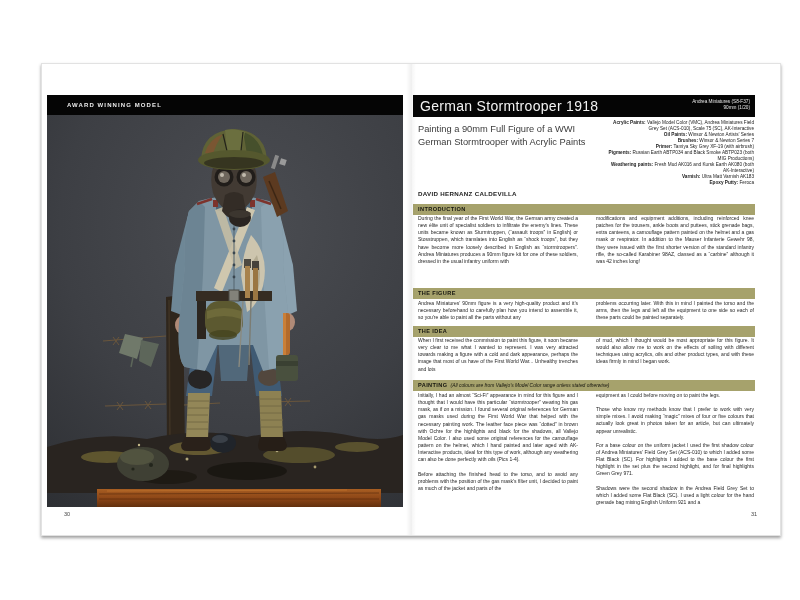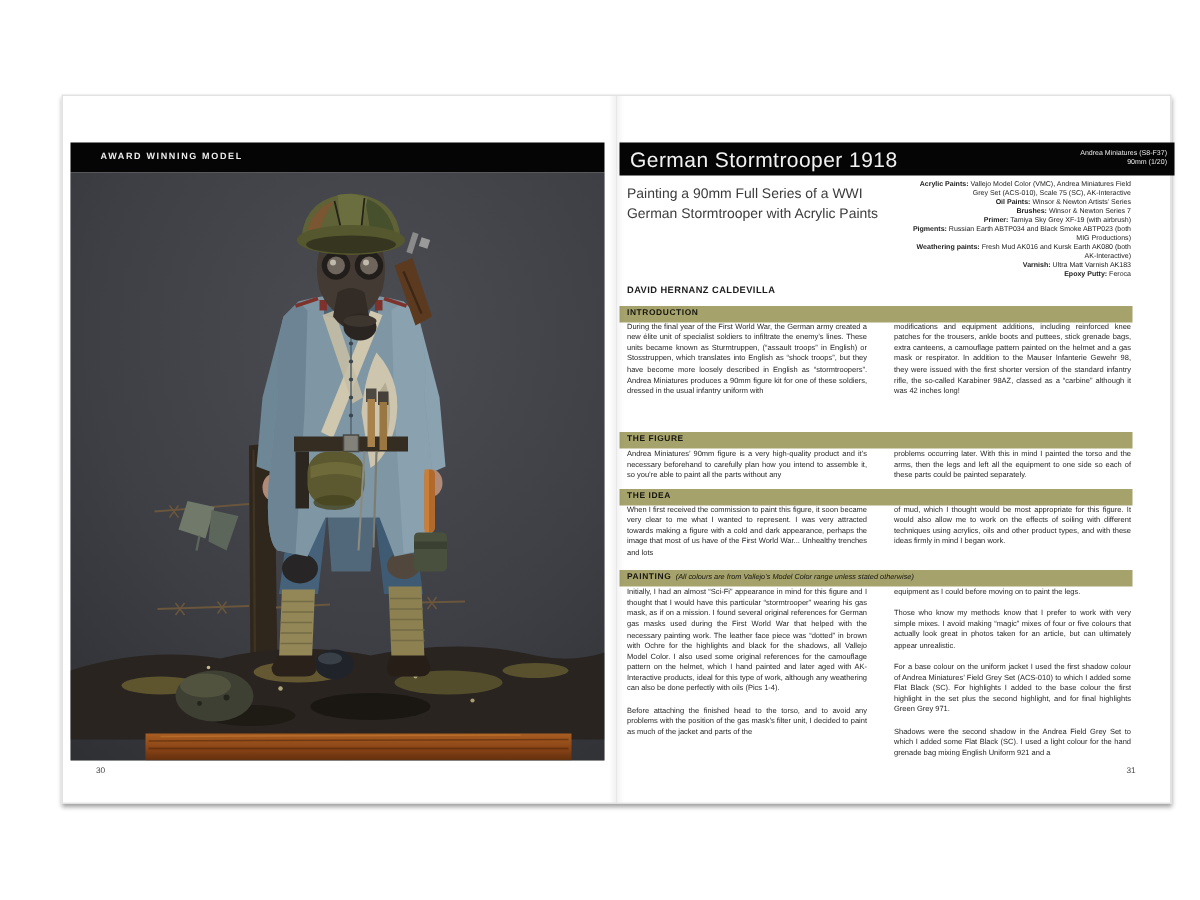--- a/index.html
+++ b/index.html
@@ -15,21 +15,21 @@
   
   .award-bar { position:absolute; left:5px; top:31px; width:356px; height:20px; background:#050505;
                color:#ececec; font-size:6px; font-weight:600; letter-spacing:1.1px; line-height:21px;
                padding-left:20px; box-sizing:border-box; }
   .photo { position:absolute; left:5px; top:51px; width:356px; height:392px; overflow:hidden; background:#35373b; }
   .pageno { font-size:5.5px; color:#444; position:absolute; }
   .pn-left { left:22px; top:447px; }
   .pn-right { left:340px; top:447px; }
 
   
-  .title-bar { position:absolute; left:2px; top:31px; width:342px; height:22px; background:#050505;padding-left:28px; }
+  .title-bar { position:absolute; left:2px; top:31px; width:342px; height:22px; background:#050505; }
   .title { position:absolute; left:7px; top:0; height:22px; line-height:22px; font-size:14px;
            color:#f2f2f2; font-weight:400; letter-spacing:.3px; white-space:nowrap; }
   .ref { position:absolute; right:5px; top:4px; text-align:right; font-size:4.7px; line-height:6px; color:#e8e8e8; }
   .subtitle { position:absolute; left:7px; top:59px; width:178px; font-size:9.3px; line-height:12.6px; color:#3b3b3b; }
   .materials { position:absolute; right:26px; top:56px; width:150px; text-align:right;
                font-size:4.7px; line-height:6px; color:#222; }
   .materials b { font-weight:bold; }
   .author { position:absolute; left:7px; top:126px; font-size:6.2px; font-weight:bold; letter-spacing:.3px; color:#1c1c1c; }
 
   
@@ -239,21 +239,21 @@
 
     <div class="right-page">
       <div class="title-bar">
         <div class="title">German Stormtrooper 1918</div>
         <div class="ref">
           <div>Andrea Miniatures (S8-F37)</div>
           <div>90mm (1/20)</div>
         </div>
       </div>
 
-      <div class="subtitle">Painting a 90mm Full Series of a WWI German Stormtrooper with Acrylic Paints</div>
+      <div class="subtitle">Painting a 90mm Full Figure of a WWI German Stormtrooper with Acrylic Paints</div>
 
       <div class="materials">
         <div><b>Acrylic Paints:</b> <span>Vallejo Model Color (VMC), Andrea Miniatures Field Grey Set (ACS-010), Scale 75 (SC), AK-Interactive</span></div>
         <div><b>Oil Paints:</b> <span>Winsor &amp; Newton Artists’ Series</span></div>
         <div><b>Brushes:</b> <span>Winsor &amp; Newton Series 7</span></div>
         <div><b>Primer:</b> <span>Tamiya Sky Grey XF-19 (with airbrush)</span></div>
         <div><b>Pigments:</b> <span>Russian Earth ABTP034 and Black Smoke ABTP023 (both MIG Productions)</span></div>
         <div><b>Weathering paints:</b> <span>Fresh Mud AK016 and Kursk Earth AK080 (both AK-Interactive)</span></div>
         <div><b>Varnish:</b> <span>Ultra Matt Varnish AK183</span></div>
         <div><b>Epoxy Putty:</b> <span>Feroca</span></div>

